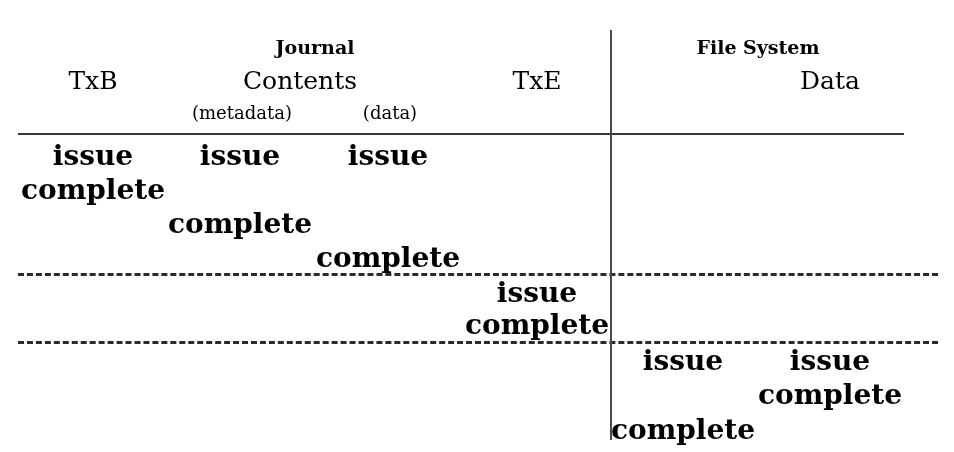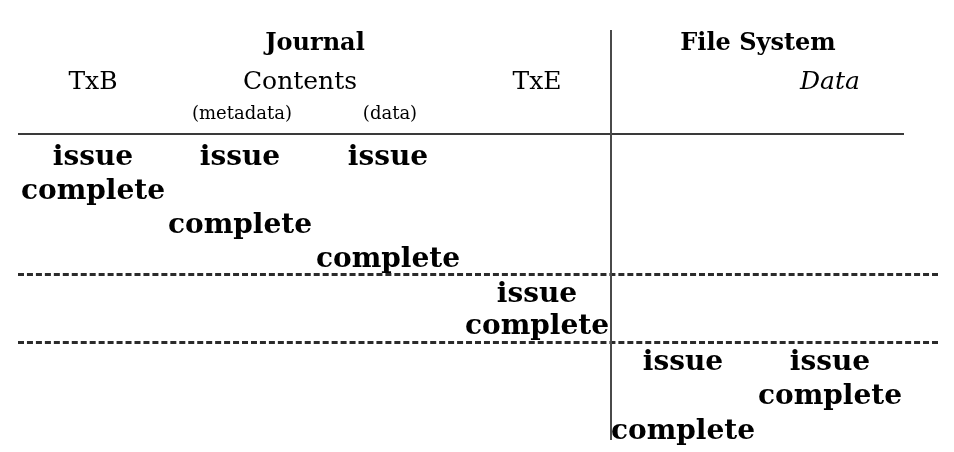--- a/index.html
+++ b/index.html
@@ -16,22 +16,23 @@
     color: #000000;
     overflow: hidden;
   }
   .cell {
     position: absolute;
     transform: translateX(-50%);
     white-space: nowrap;
     line-height: 1;
   }
   .hdr-group {
-    font-size: 24px;
+    font-size: 19px;
     font-weight: bold;
+    margin-top: 8px;
   }
   .hdr-col {
     font-size: 25px;
     font-weight: normal;
   }
   .hdr-sub {
     font-size: 18px;
     font-weight: normal;
   }
   .state {
@@ -63,21 +64,21 @@
 
   <div class="cell hdr-group" style="left:758px; top:30px;">File System</div>
 
   <div class="cell hdr-col" style="left:93px; top:68px;">TxB</div>
 
   <div class="cell hdr-col" style="left:300px; top:68px;">Contents</div>
 
   <div class="cell hdr-col" style="left:537px; top:68px;">TxE</div>
 
 
-  <div class="cell hdr-col" style="left:830px; top:68px;font-style:italic;">Data</div>
+  <div class="cell hdr-col" style="left:830px; top:68px;">Data</div>
 
   <div class="cell hdr-sub" style="left:242px; top:104px;">(metadata)</div>
 
   <div class="cell hdr-sub" style="left:390px; top:104px;">(data)</div>
 
   <div class="rule-solid" style="left:18px; top:133px; width:886px;"></div>
 
   <div class="rule-dashed" style="left:18px; top:273px; width:920px;"></div>
 
   <div class="rule-dashed" style="left:18px; top:341px; width:920px;"></div>

